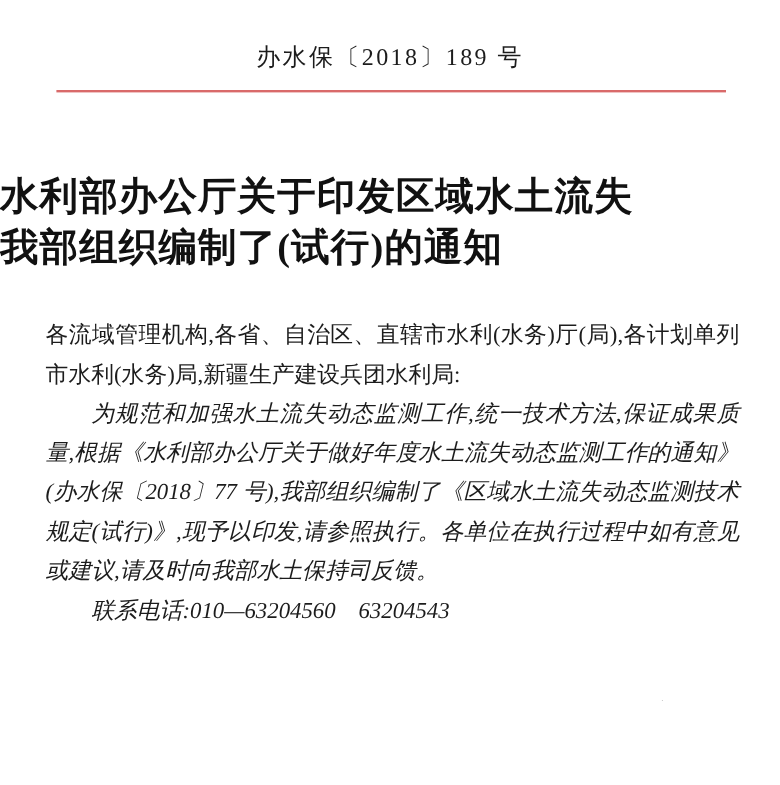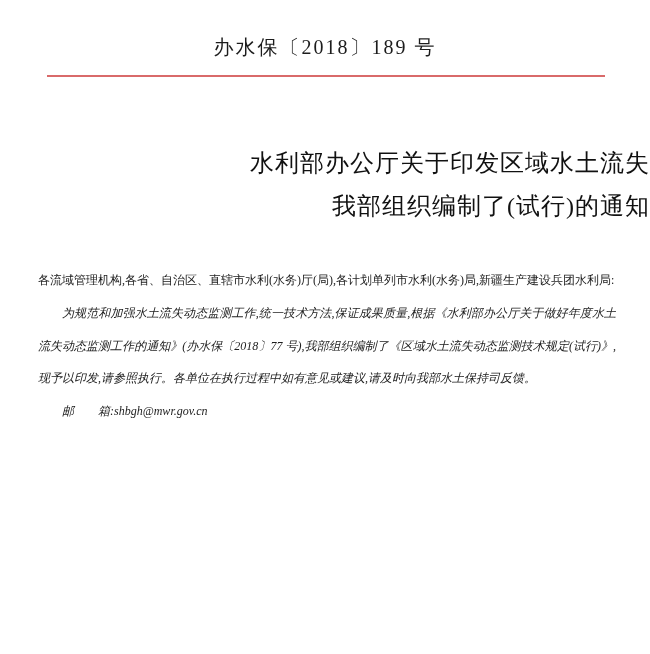--- a/index.html
+++ b/index.html
@@ -32,33 +32,33 @@
     left: 47px;
     width: 558px;
     height: 2px;
     background: #d96a6a;
   }
   .title-block {
     position: absolute;
     top: 142px;
     left: 0;
     width: 100%;
-    text-align: right;
-    font-weight: normal;
-    font-size: 24px;
+    text-align: left;
+    font-weight: bold;
+    font-size: 32px;
     line-height: 43px;
     letter-spacing: 1px;
     color: #111111;
   }
   .body-block {
     position: absolute;
     top: 264px;
     left: 38px;
     width: 578px;
-    font-size: 12px;
+    font-size: 19px;
     line-height: 32.8px;
     text-align: justify;
     color: #1c1c1c;
   }
   .body-block p {
     margin: 0;
     padding: 0;
   }
   .indent {
     text-indent: 2em;
@@ -83,18 +83,18 @@
   <div class="red-line"></div>
 
   <div class="title-block">
     <div>水利部办公厅关于印发区域水土流失</div>
     <div>我部组织编制了(试行)的通知</div>
   </div>
 
   <div class="body-block">
     <p class="salutation">各流域管理机构,各省、自治区、直辖市水利(水务)厅(局),各计划单列市水利(水务)局,新疆生产建设兵团水利局:</p>
     <p class="indent">为规范和加强水土流失动态监测工作,统一技术方法,保证成果质量,根据《水利部办公厅关于做好年度水土流失动态监测工作的通知》(办水保〔2018〕77 号),我部组织编制了《区域水土流失动态监测技术规定(试行)》,现予以印发,请参照执行。各单位在执行过程中如有意见或建议,请及时向我部水土保持司反馈。</p>
-    <p class="indent">邮　　箱:shbgh@mwr.gov.cn</p>
+    <p class="indent">联系电话:010—63204560　63204543</p>
   </div>
 
   <div class="page-number">— 1 —</div>
 
 </div>
 
 </body></html>

